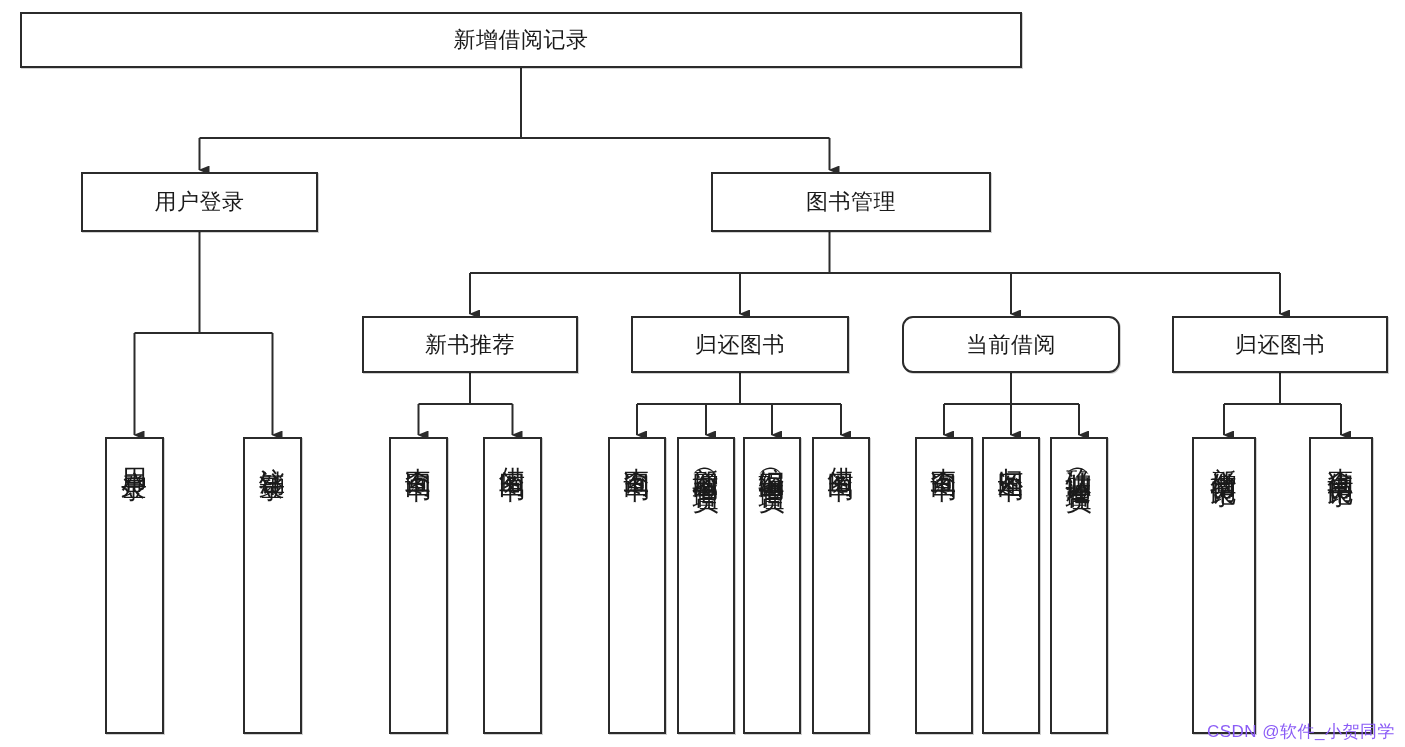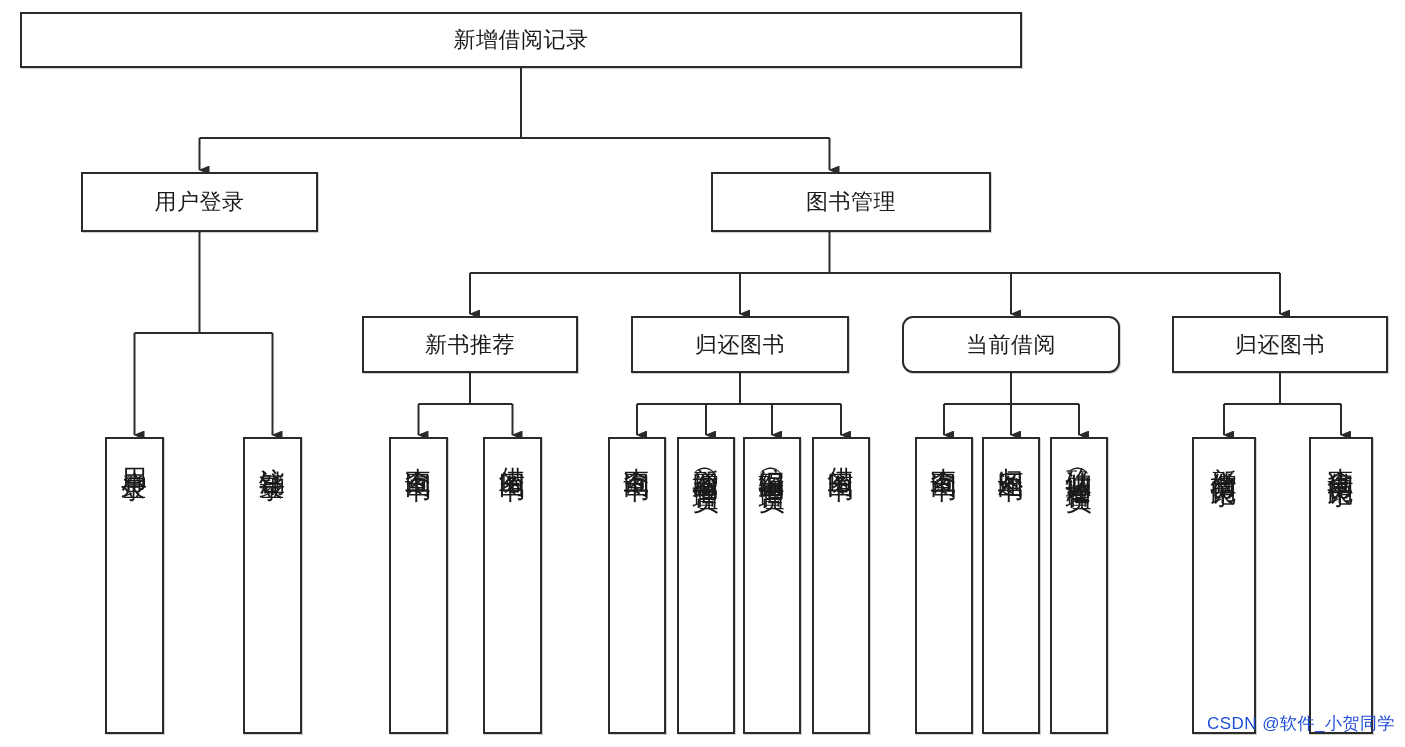--- a/index.html
+++ b/index.html
@@ -55,23 +55,23 @@
     writing-mode: vertical-rl;
     text-orientation: upright;
     font-size: 26px;
     line-height: 1.0;
     letter-spacing: 3px;
     white-space: nowrap;
   }
   #watermark {
     position: absolute;
     right: 10px;
-    bottom: 12px;
+    bottom: 4px;
     font-size: 17px;
-    color: #1d4ed8;
+    color: #8b5cf6;
     letter-spacing: 0.5px;
     white-space: nowrap;
     user-select: none;
   }
 </style>
 </head>
 <body>
 
 <div id="canvas">
 

